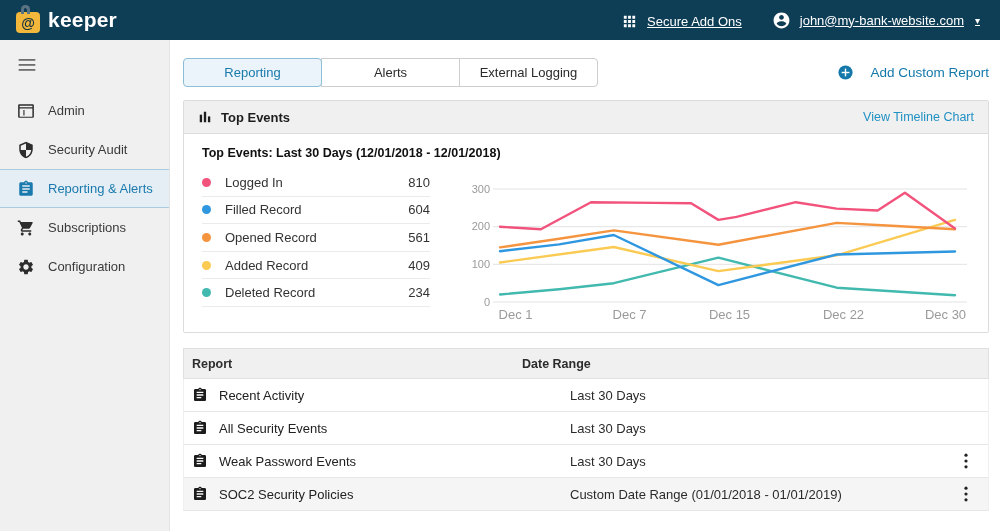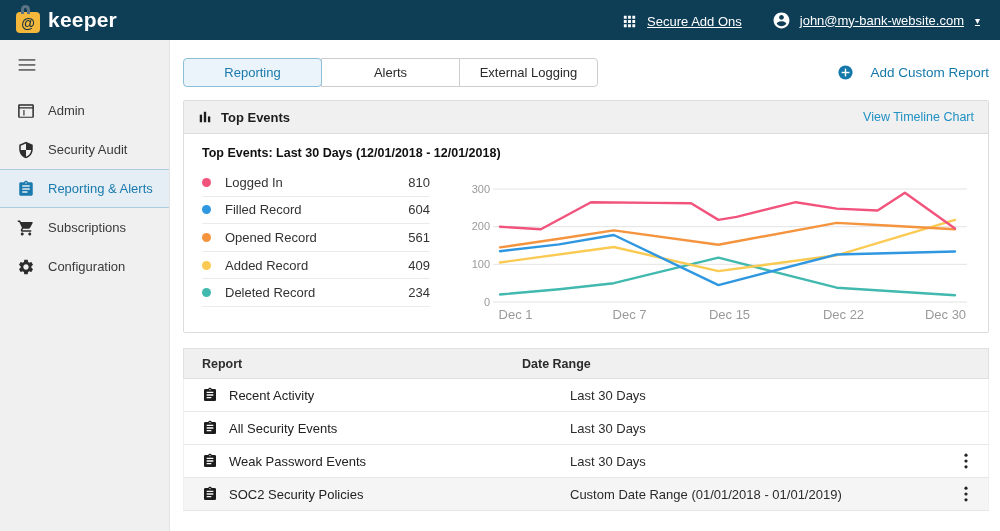--- a/index.html
+++ b/index.html
@@ -71,21 +71,21 @@
   .xlab { position:absolute; top:158px; transform:translateX(-50%); font-size:13px; color:#9a9a9a; white-space:nowrap;padding-left:13px; }
 
   
   .rtable { position:absolute; top:308px; left:13px; right:11px; }
   .t-header { height:31px; background:#F0F0F0; border:1px solid #E0E0E0; display:flex; align-items:center;
     font-size:12.5px; font-weight:bold; color:#2e2e2e; }
   .t-row { height:33px; display:flex; align-items:center; font-size:13px; color:#222;
     border-bottom:1px solid #E7E7E7; border-left:1px solid #F0F0F0; border-right:1px solid #F0F0F0;
     background:#fff; cursor:pointer;gap:48px; }
   .t-row.hl { background:#F5F5F6; }
-  .cell-report { width:338px; padding-left:18px; display:flex; align-items:center; gap:11px; }
+  .cell-report { width:338px; padding-left:8px; display:flex; align-items:center; gap:11px; }
   .cell-report svg { fill:#1c1c1c; flex:none; }
   .cell-date { flex:1; color:#2b2b2b; }
   .kebab { width:44px; display:flex; justify-content:center; align-items:center; cursor:pointer; }
   .kebab svg { fill:#222; }
 </style>
 </head>
 <body>
 
 <div class="app">
 

